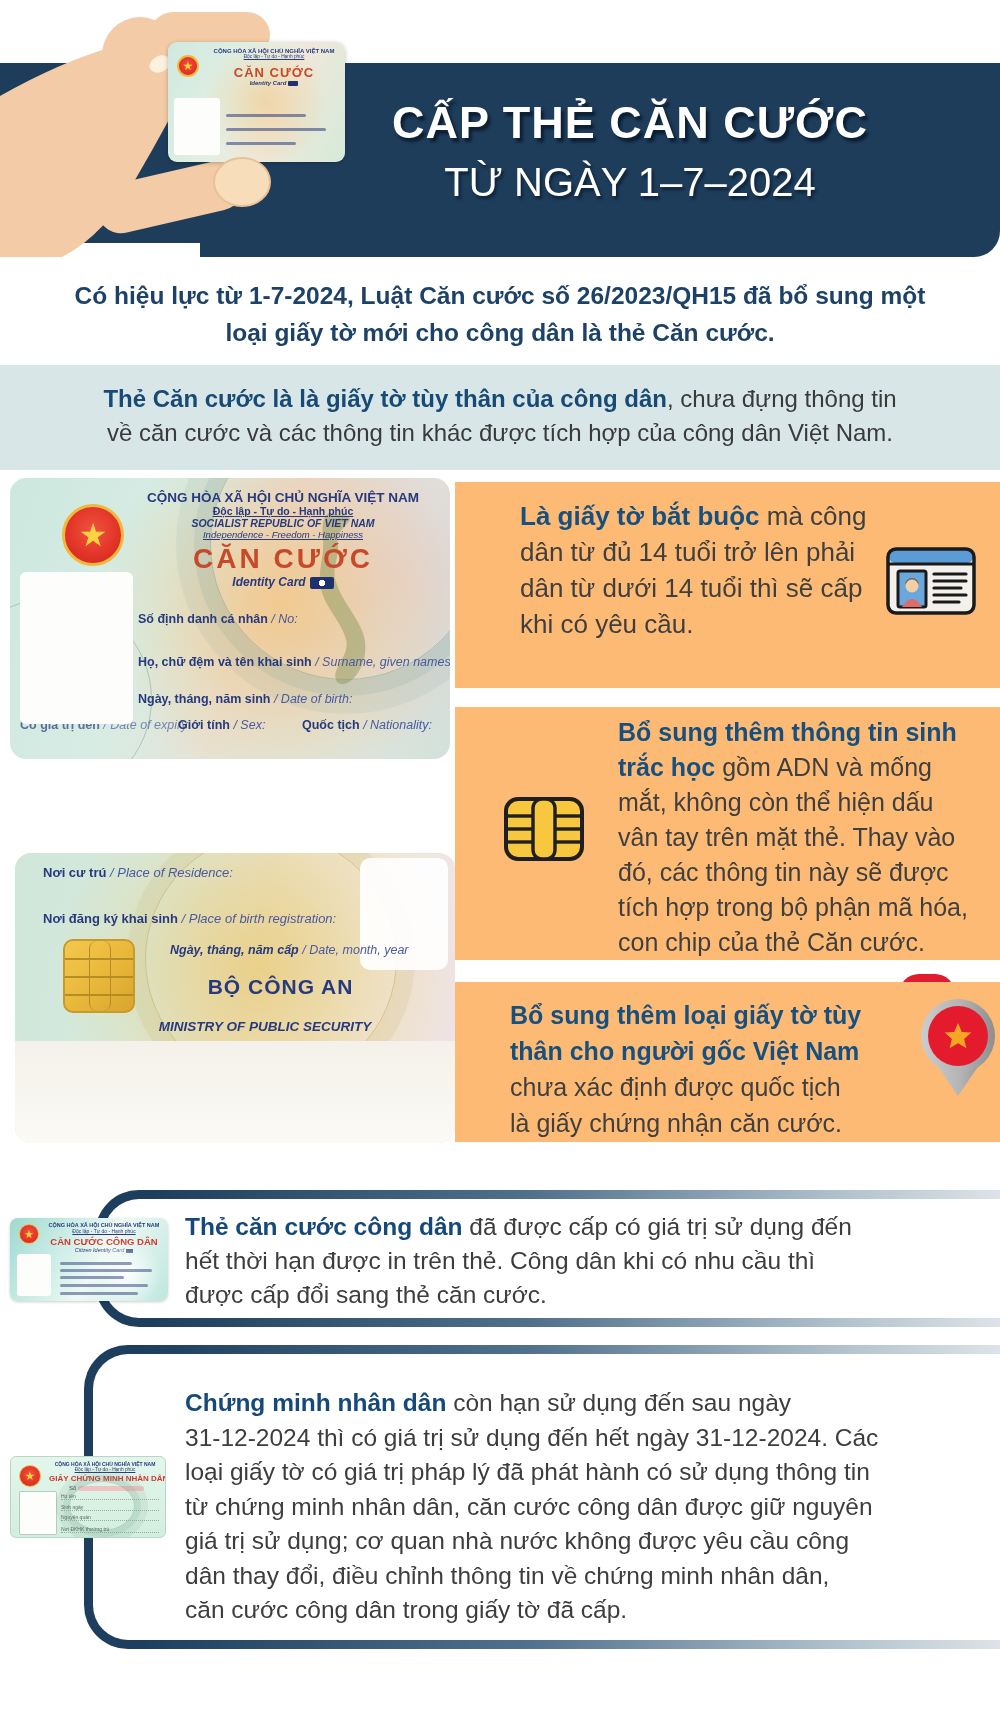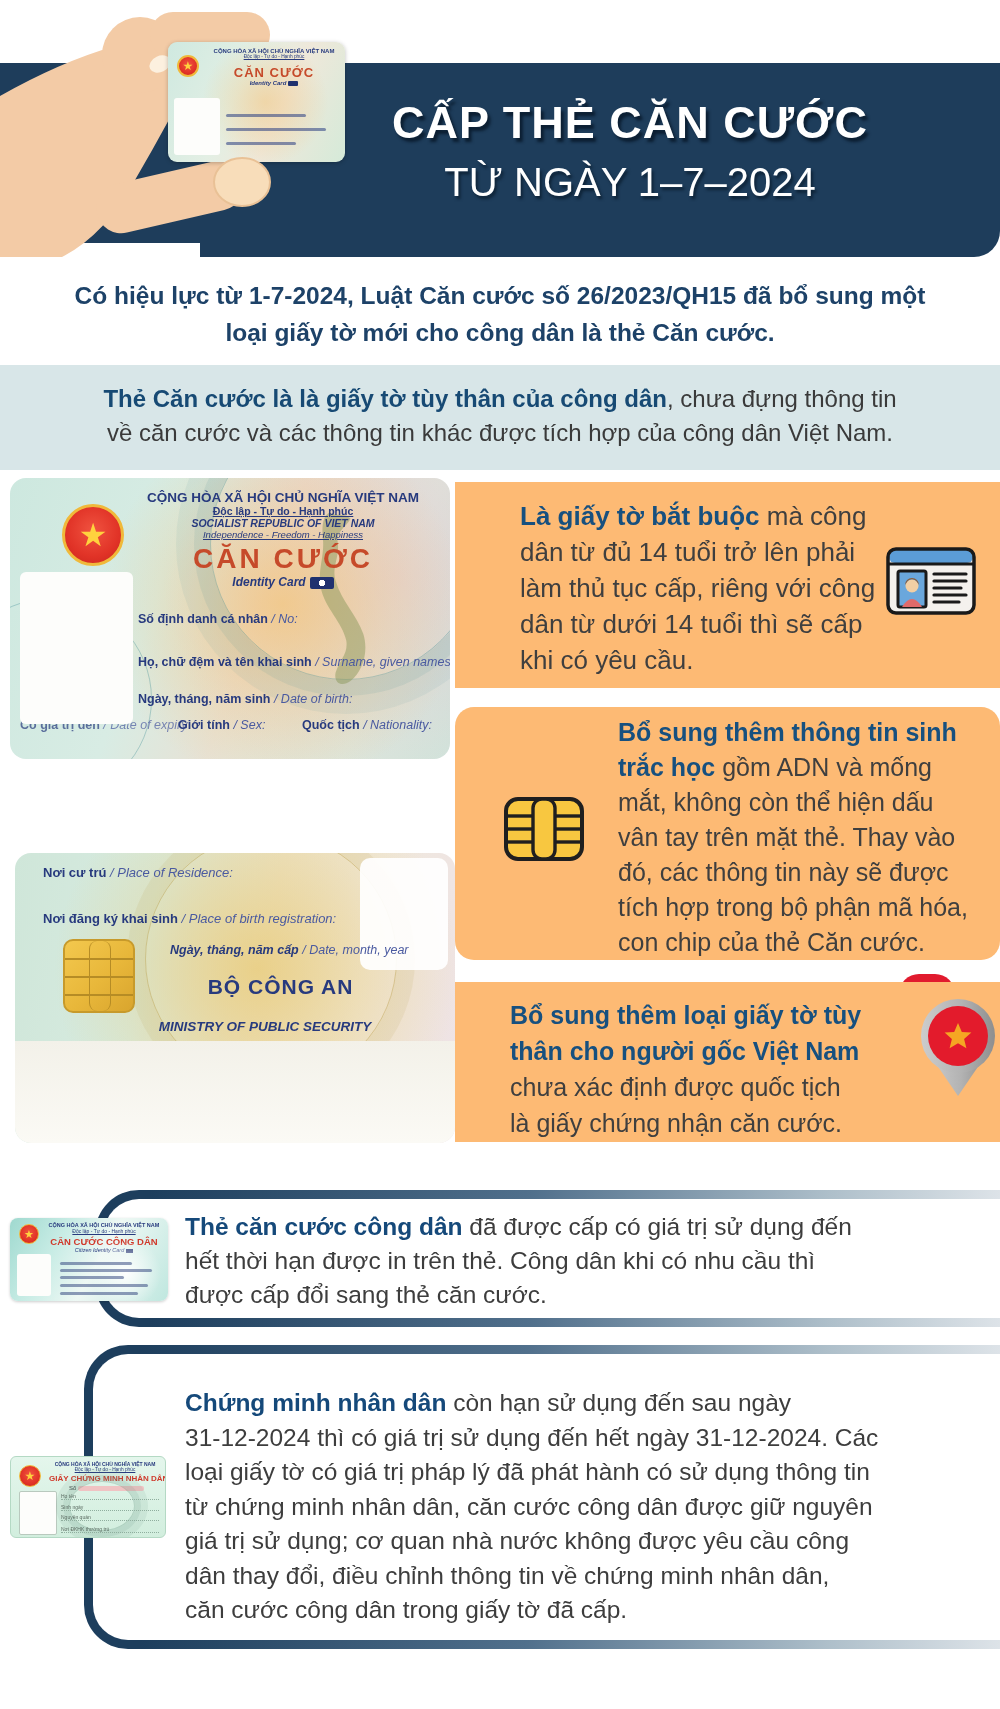--- a/index.html
+++ b/index.html
@@ -41,21 +41,21 @@
 
   
   .band{position:absolute;left:0;top:365px;width:1000px;height:105px;background:#d8e6e8;
         text-align:center;color:#3a3a3a;font-size:24px;line-height:34px;padding-top:17px;box-sizing:border-box;}
   .band .ln{white-space:nowrap;font-weight:500;}
   .band .b{font-weight:700;color:#174a74;}
 
   
   .panel{position:absolute;left:455px;width:545px;background:#fdba74;}
   .p1{top:482px;height:206px;}
-  .p2{top:707px;height:253px;border-radius:19px;}
+  .p2{top:707px;height:253px;}
   .p3{top:982px;height:160px;}
   .ptxt{position:absolute;color:#3f3f3f;}
   .ptxt .ln{white-space:nowrap;font-weight:500;}
   .ptxt .b{font-weight:700;color:#17507f;}
   .p1 .ptxt{left:65px;top:16px;font-size:26px;line-height:36px;}
   .p2 .ptxt{left:163px;top:8px;font-size:25px;line-height:35px;}
   .p3 .ptxt{left:55px;top:15px;font-size:25px;line-height:36px;}
   .icon-idcard{position:absolute;left:430px;top:64px;}
   .icon-chip{position:absolute;left:48px;top:89px;}
   .icon-pin{position:absolute;left:463px;top:14px;}
@@ -225,21 +225,20 @@
     <div class="cb-ministry">
       <div class="cb-min-vn">BỘ CÔNG AN</div>
       <div class="cb-min-en">MINISTRY OF PUBLIC SECURITY</div>
     </div>
   </div>
 
   <div class="panel p1">
     <div class="ptxt">
         <div class="ln"><span class="b">Là giấy tờ bắt buộc</span><span> mà công</span></div>
         <div class="ln"><span>dân từ đủ 14 tuổi trở lên phải</span></div>
-        <div class="ln"><span>làm thủ tục cấp, riêng với công</span></div>
         <div class="ln"><span>dân từ dưới 14 tuổi thì sẽ cấp</span></div>
         <div class="ln"><span>khi có yêu cầu.</span></div>
       </div>
     <svg class="icon-idcard" width="92" height="70" viewBox="0 0 92 70">
       <rect x="3" y="3" width="86" height="64" rx="8" fill="#f4f1ed"></rect>
       <rect x="4" y="4" width="84" height="13" rx="6" fill="#5b9cd6"></rect>
       <line x1="3" y1="18" x2="89" y2="18" stroke="#1a1a1a" stroke-width="3"></line>
       <rect x="3" y="3" width="86" height="64" rx="8" fill="none" stroke="#1a1a1a" stroke-width="3.5"></rect>
       <rect x="13" y="25" width="28" height="36" rx="2" fill="#6aa7dc" stroke="#1a1a1a" stroke-width="3"></rect>
       <path d="M17,61 Q27,45 37,61 Z" fill="#e06a6a"></path>

